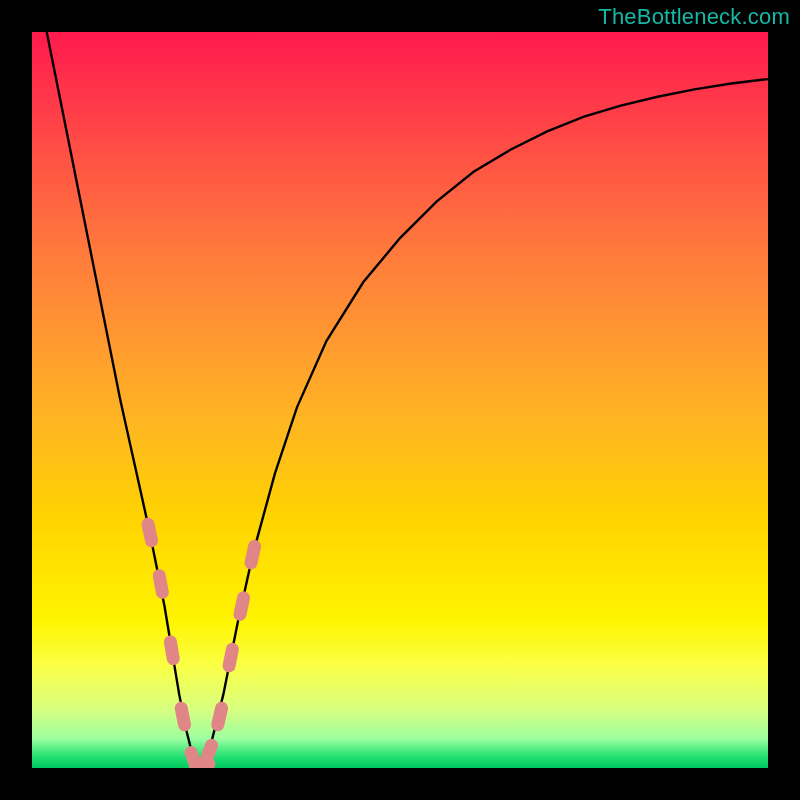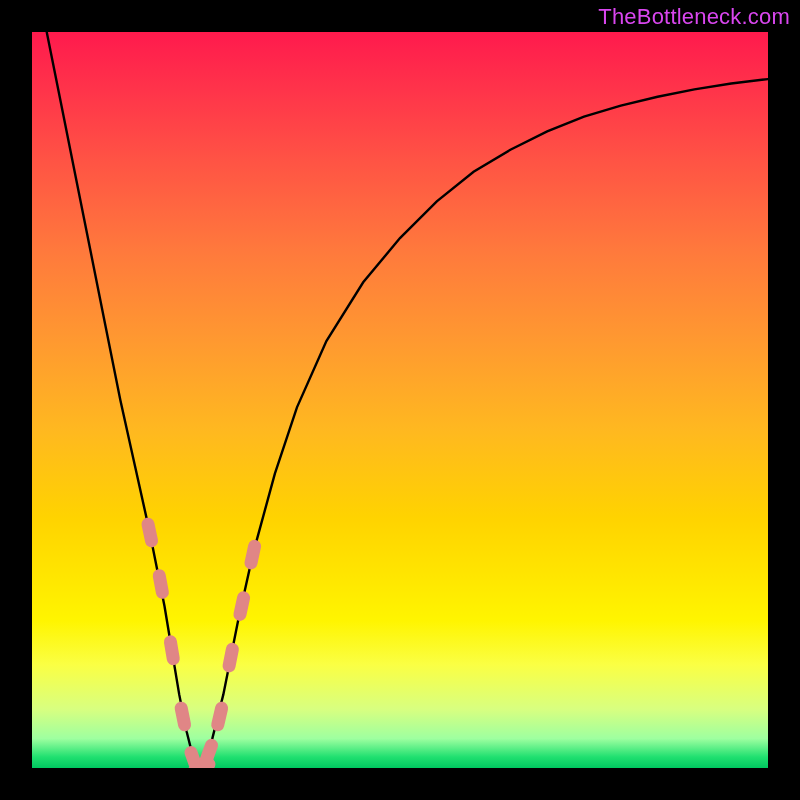--- a/index.html
+++ b/index.html
@@ -47,21 +47,21 @@
       #d8ff80 92%,
       #9effa0 96%,
       #20e070 98.5%,
       #00c860 100%
     );
   }
   .watermark {
     position: absolute;
     top: 4px;
     right: 10px;
-    color: #d946ef;
+    color: #14b8a6;
     font-size: 22px;
     font-weight: 500;
     letter-spacing: 0.2px;
     user-select: none;
   }
   svg.curve {
     position: absolute;
     left: 0;
     top: 0;
     width: 100%;

